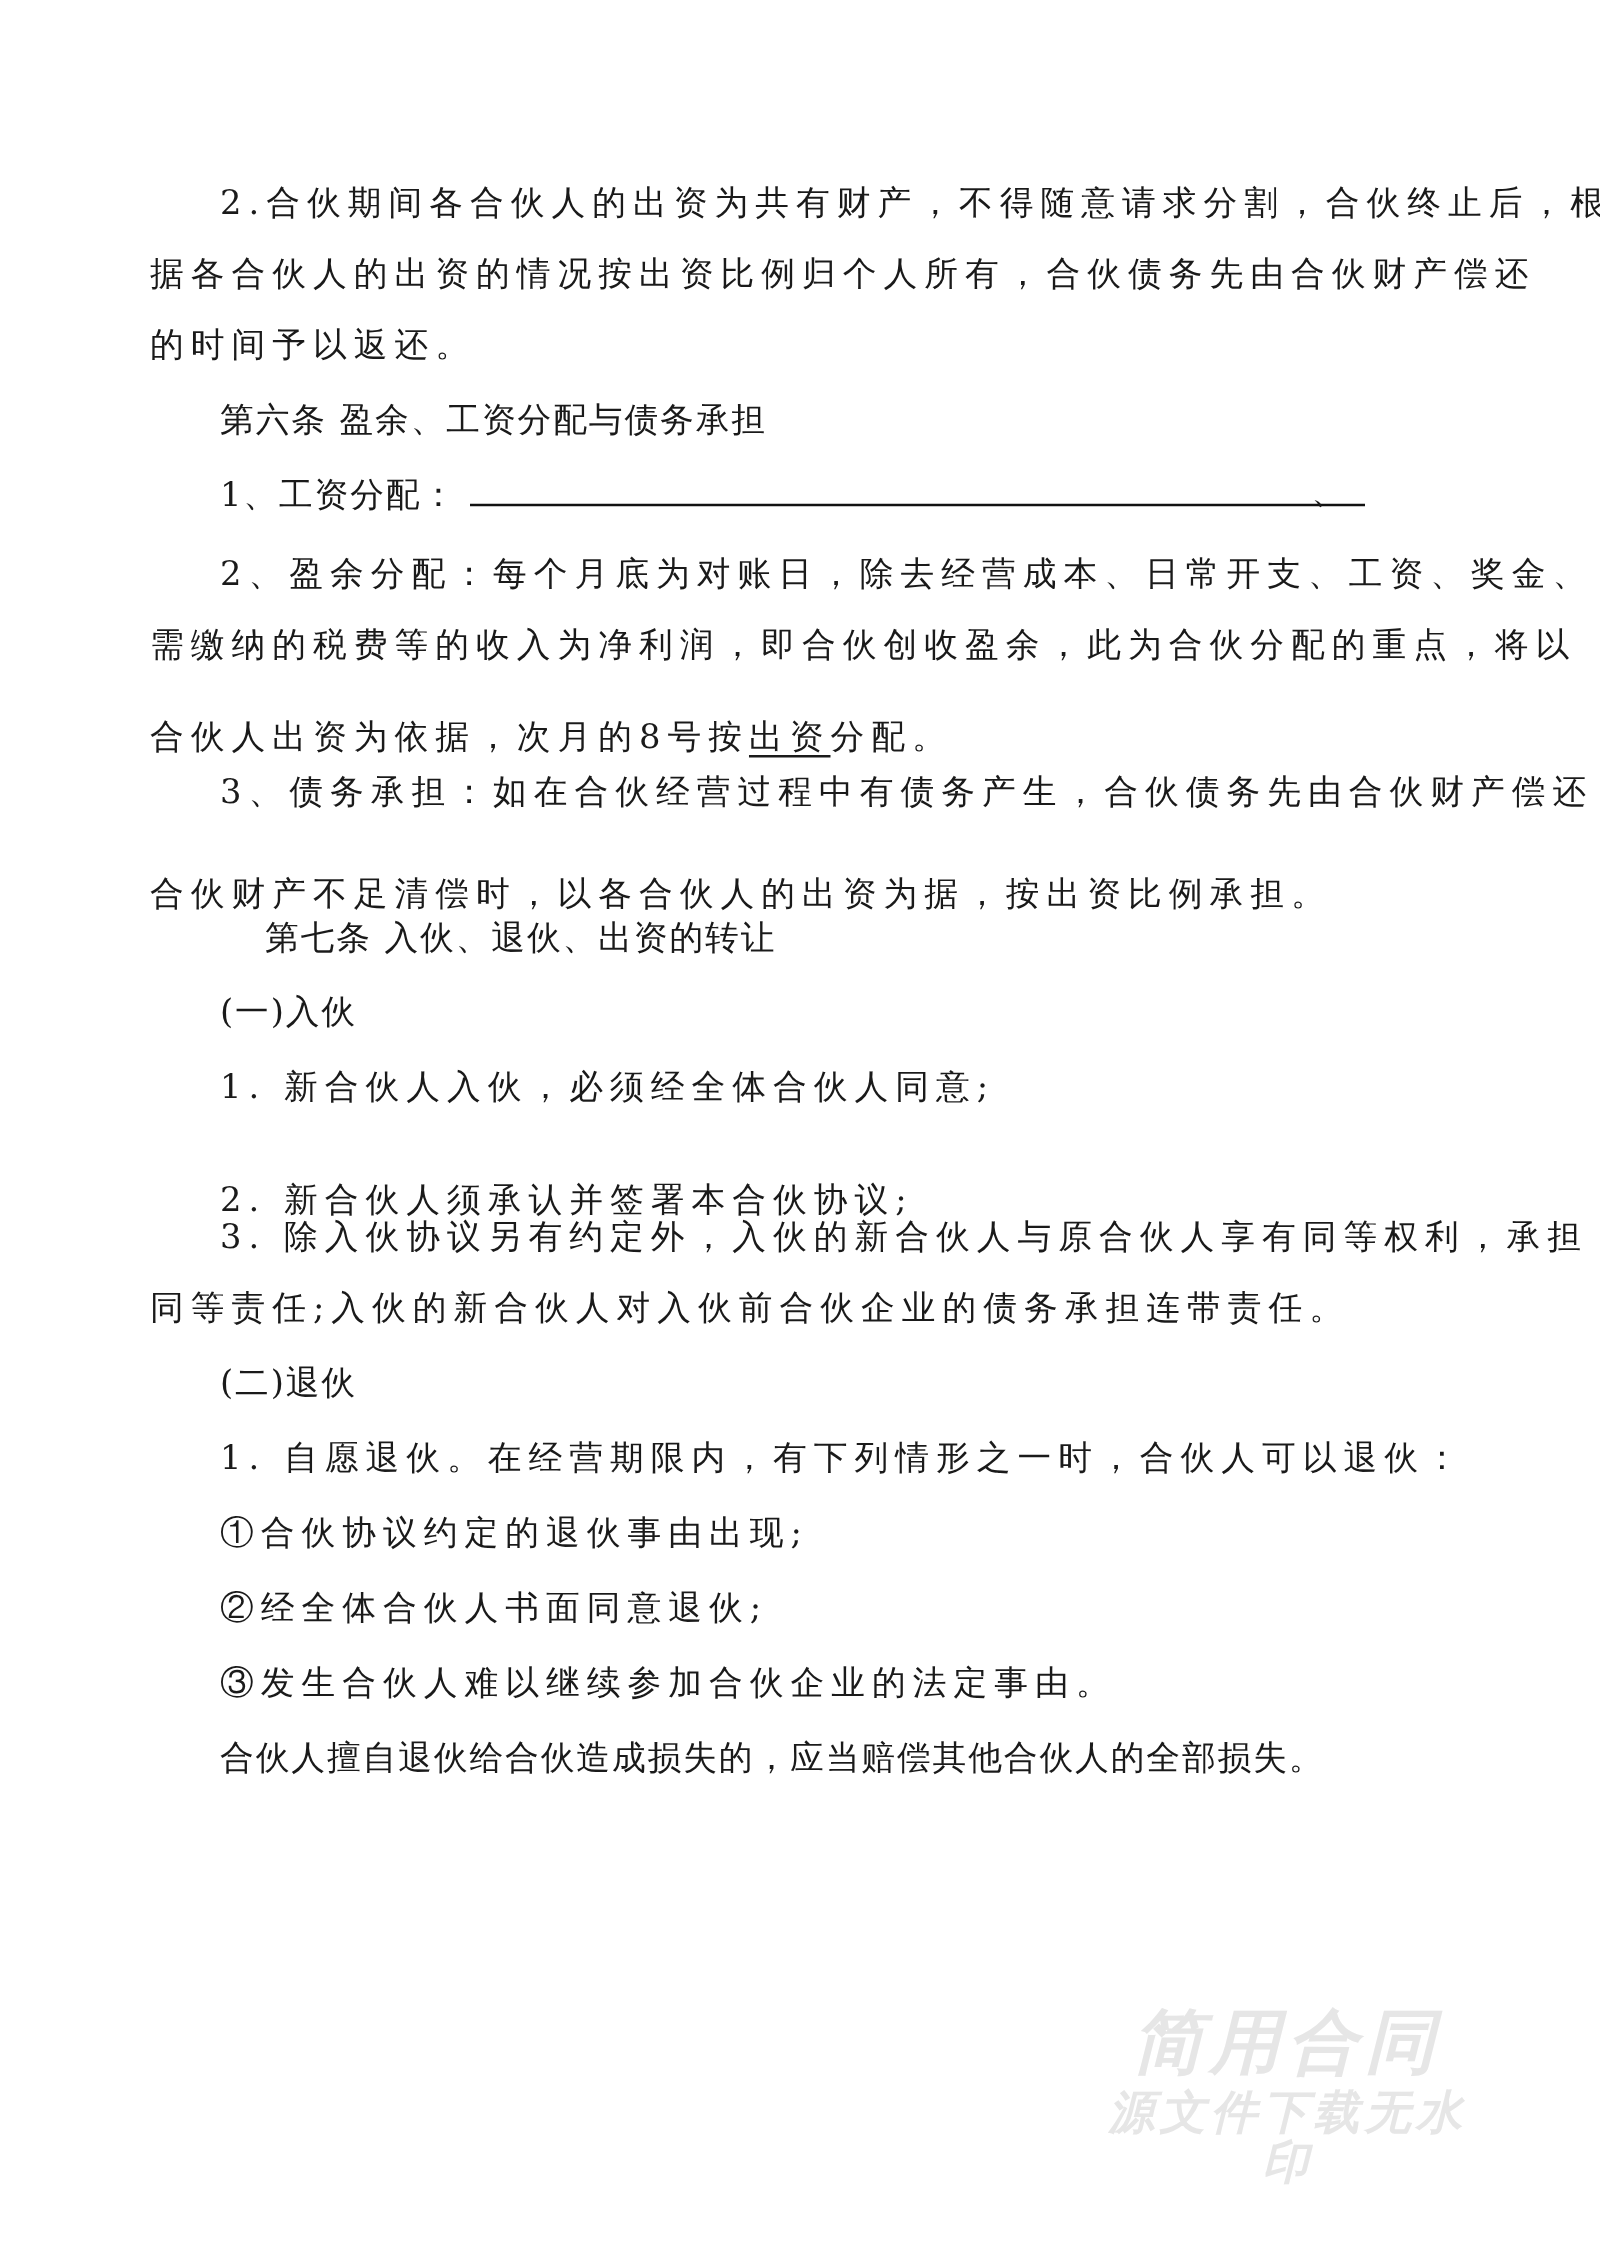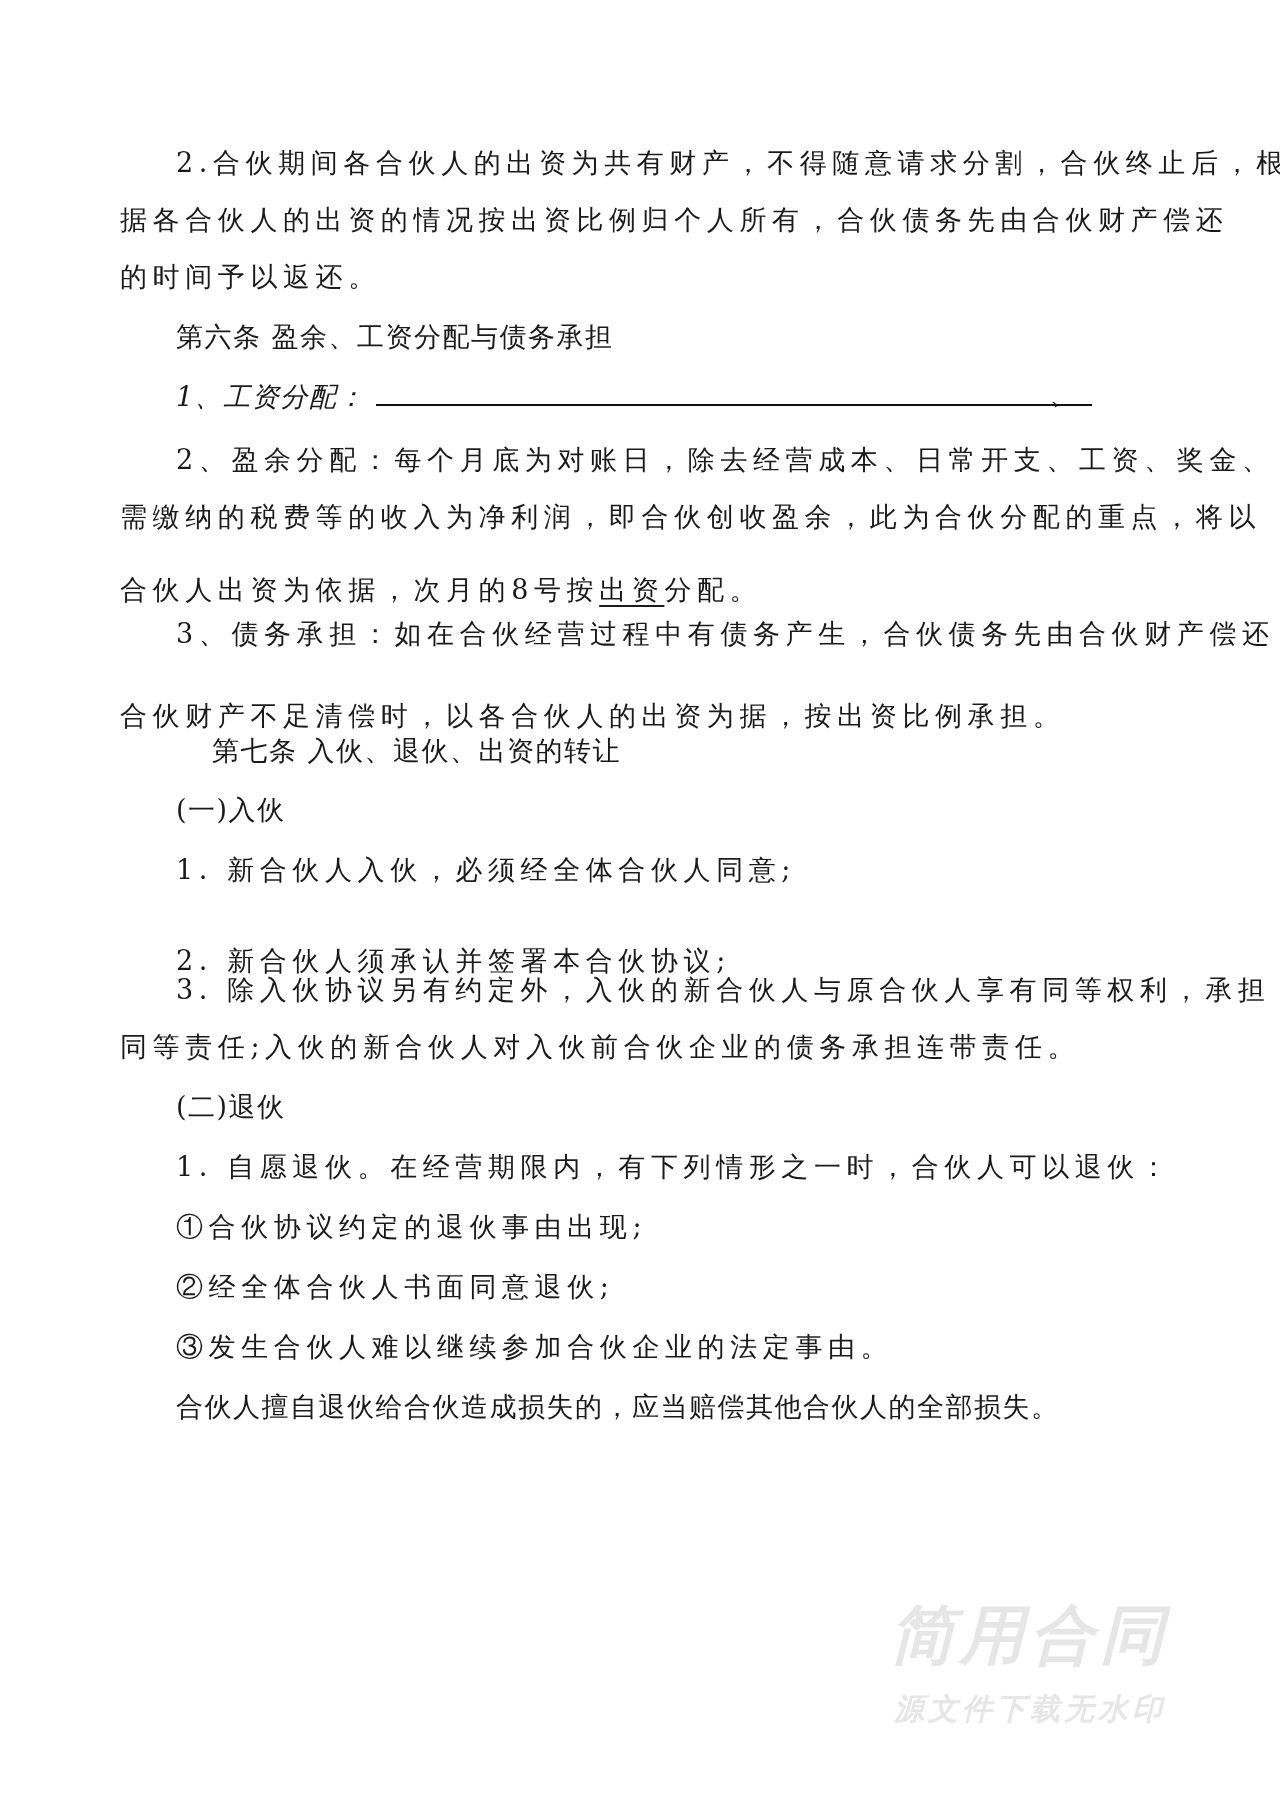--- a/index.html
+++ b/index.html
@@ -54,35 +54,35 @@
     top: 1600px;
     width: 300px;
     text-align: center;
     color: #e6e6e6;
     font-family: "DejaVu Sans", "Liberation Sans", sans-serif;
     font-weight: bold;
     font-style: italic;
     pointer-events: none;
     user-select: none;
   }
-  .wm-main { font-size: 64px; letter-spacing: 6px; line-height: 70px; }
-  .wm-sub { font-size: 30px; letter-spacing: 4px; line-height: 40px; margin-top: 19px; font-style: italic; }
+  .wm-main { font-size: 56px; letter-spacing: 6px; line-height: 70px; }
+  .wm-sub { font-size: 37px; letter-spacing: 4px; line-height: 40px; margin-top: 0; font-style: italic; }
 </style>
 </head>
 <body>
 
 <div class="page">
 
   <div class="line l-indent" style="top:146px;">2.合伙期间各合伙人的出资为共有财产，不得随意请求分割，合伙终止后，根</div>
   <div class="line l-full" style="top:203px;">据各合伙人的出资的情况按出资比例归个人所有，合伙债务先由合伙财产偿还</div>
   <div class="line l-full" style="top:260px;">的时间予以返还。</div>
 
   <div class="line l-indent tight" style="top:320px;">第六条 盈余、工资分配与债务承担</div>
 
-  <div class="line l-indent tight" style="top:380px;font-style:italic;">
+  <div class="line l-indent tight" style="top:380px;">
     <span>1、工资分配：</span><span class="blank-line"><span class="blank-mark">、</span></span>
   </div>
 
   <div class="line l-indent" style="top:443px;">2、盈余分配：每个月底为对账日，除去经营成本、日常开支、工资、奖金、</div>
   <div class="line l-full" style="top:500px;">需缴纳的税费等的收入为净利润，即合伙创收盈余，此为合伙分配的重点，将以</div>
   <div class="line l-full" style="top:557px;margin-top:16px;">
     <span>合伙人出资为依据，次月的8号按</span><span class="u">出资</span><span>分配。</span>
   </div>
 
   <div class="line l-indent" style="top:617px;">3、债务承担：如在合伙经营过程中有债务产生，合伙债务先由合伙财产偿还，</div>

